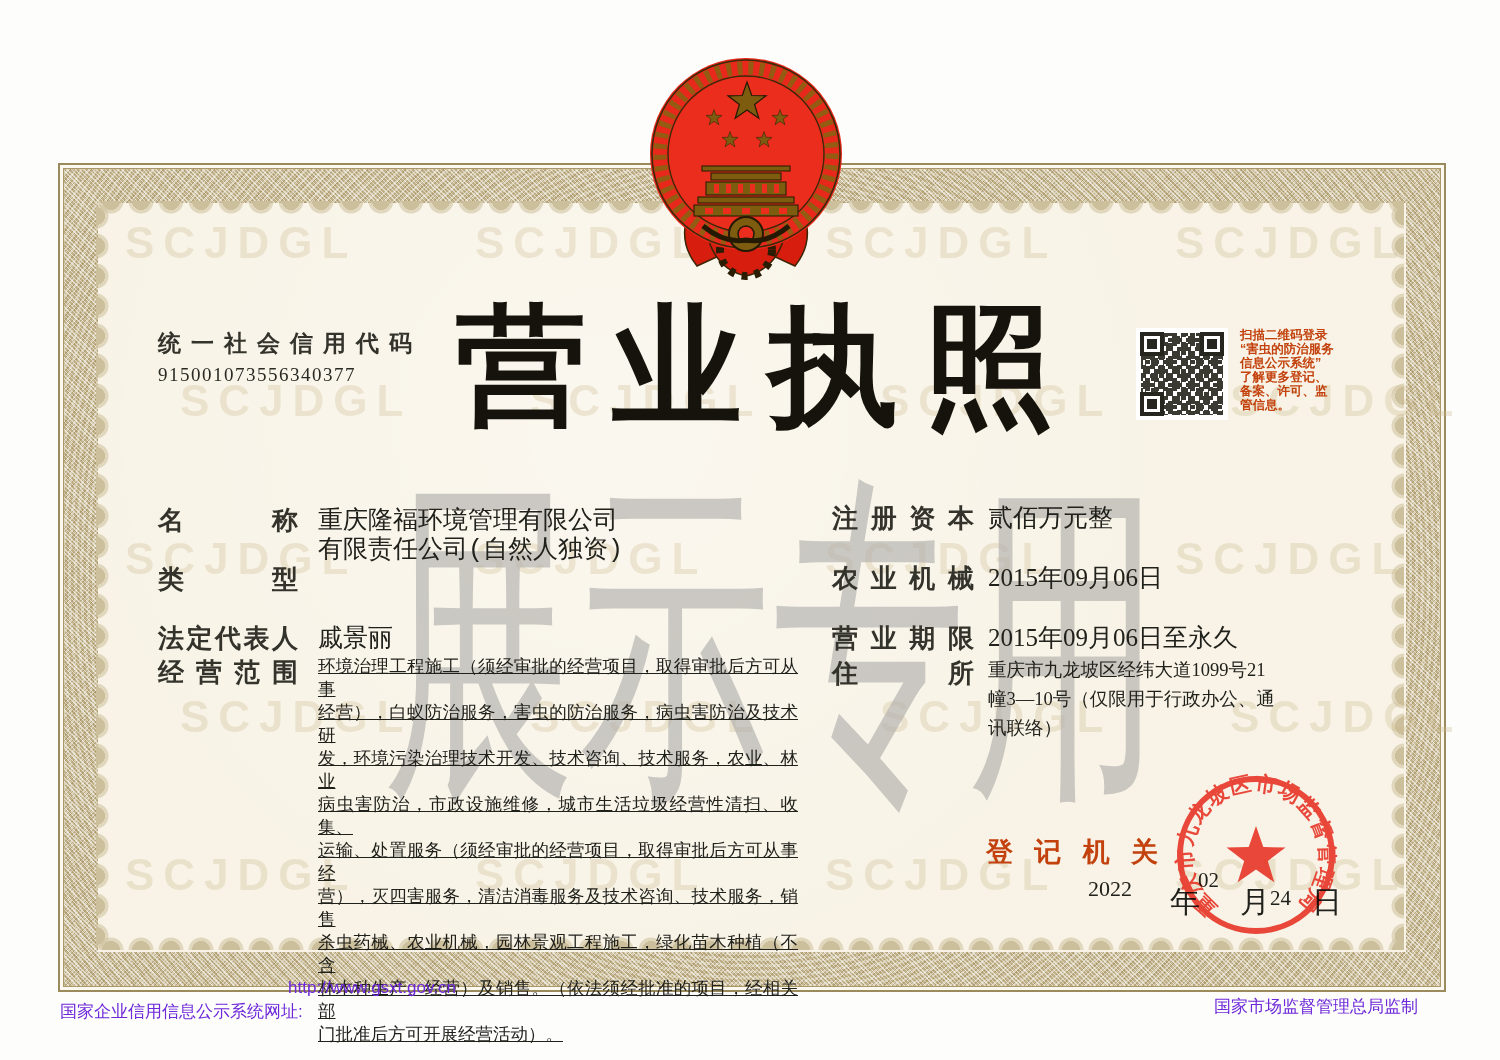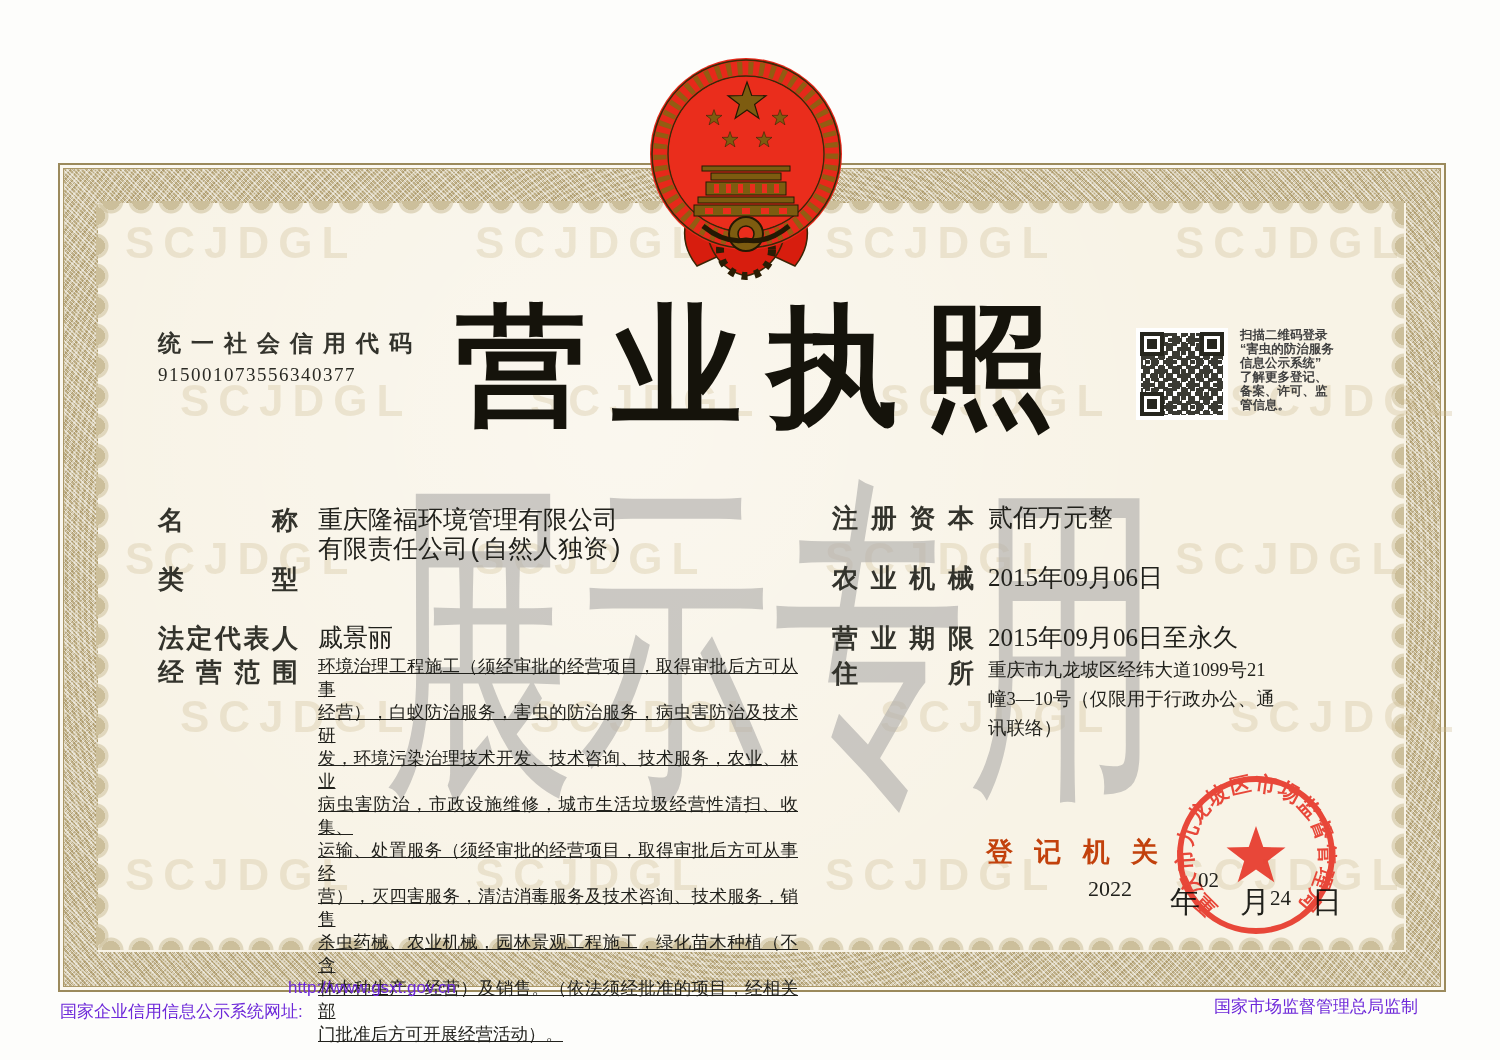--- a/index.html
+++ b/index.html
@@ -50,21 +50,21 @@
   
   #qr{left:1136px;top:328px;width:92px;height:92px;background:#fff;}
   #qr-pattern{position:absolute;inset:5px;opacity:.92;
     background:
       repeating-conic-gradient(#2a2a22 0% 25%, rgba(0,0,0,0) 0% 50%),
       repeating-conic-gradient(rgba(0,0,0,0) 0% 25%, #2a2a22 0% 50%);
     background-size:9px 9px,15px 15px;background-position:0 0,2px 3px;}
   .finder{position:absolute;width:24px;height:24px;border:4px solid #26261e;background:#fff;box-sizing:border-box;}
   .finder::after{content:"";position:absolute;left:3px;top:3px;width:10px;height:10px;background:#26261e;}
   #qr-caption{left:1240px;top:329px;width:118px;font-size:12.5px;line-height:13.9px;
-    font-weight:600;color:#404040;}
+    font-weight:600;color:#c2410c;}
   
   .flabel{position:absolute;display:inline-block;font-size:26px;font-weight:bold;color:#33332c;
     text-align:justify;text-align-last:justify;}
   .fvalue{position:absolute;font-family:"Liberation Serif",serif;color:#21211c;}
   .lab-l{left:158px;width:140px;}
   .lab-r{left:832px;width:142px;}
   .val-l{left:318px;font-size:25px;}
   .val-r{left:988px;font-size:25px;}
   #scope-value{left:318px;top:655px;width:480px;font-size:17.5px;line-height:23px;
     white-space:pre-line;text-align:justify;text-decoration:underline;}

